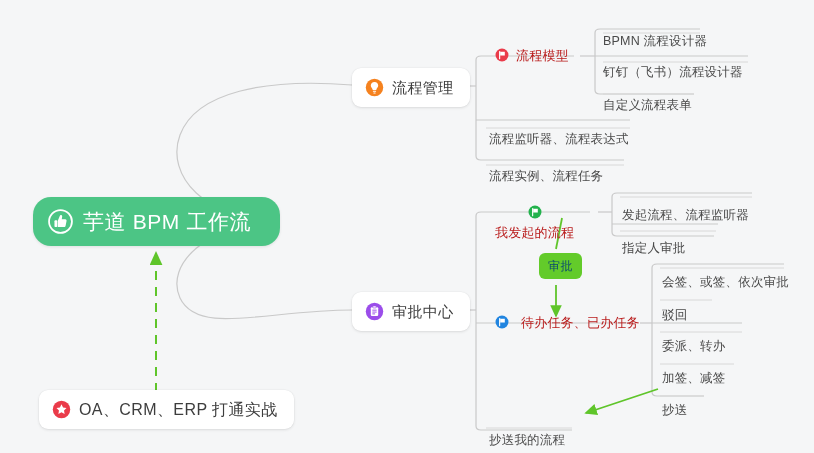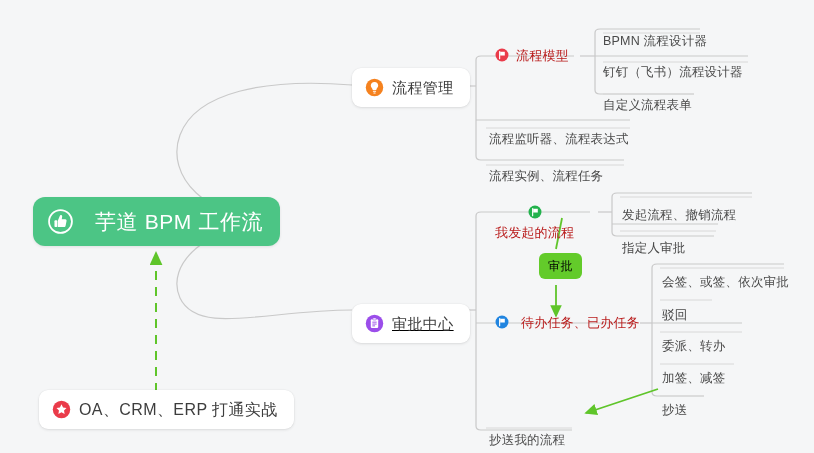--- a/index.html
+++ b/index.html
@@ -26,22 +26,22 @@
   }
   .card .label{
     font-size:15px;color:#3d3d3d;letter-spacing:.4px;line-height:1;
   }
 
   
   .root{
     position:absolute;
     left:33px;top:197px;width:247px;height:49px;
     background:#4cc585;
-    border-radius:12px;
-    display:flex;align-items:center;gap:22px;
+    border-radius:18px;
+    display:flex;align-items:center;gap:10px;
     padding-left:15px;
     box-sizing:border-box;
     box-shadow:0 1px 3px rgba(0,0,0,.09);
   }
   .root .label{
     color:#ffffff;font-size:21px;letter-spacing:.6px;line-height:1;
   }
 
   
   .leaf{
@@ -51,21 +51,21 @@
     white-space:nowrap;
     line-height:1;
     letter-spacing:.2px;
     margin-top:20px;
   }
 
   
   .tag{
     position:absolute;
     background:#63cb2a;
-    color:#000000;
+    color:#0c4a6e;
     font-size:12px;
     border-radius:6px;
     padding:7px 9px;
     line-height:1;
     white-space:nowrap;
     letter-spacing:.5px;
   }
 
   
   .ico{display:inline-flex;flex:0 0 auto;align-items:center;justify-content:center;}
@@ -182,21 +182,21 @@
     <span class="label">流程模型</span>
   </div>
 
   <div class="leaf" style="left:603px;top:15px;">BPMN 流程设计器</div>
   <div class="leaf" style="left:603px;top:46px;">钉钉（飞书）流程设计器</div>
   <div class="leaf" style="left:603px;top:79px;">自定义流程表单</div>
 
   <div class="leaf" style="left:489px;top:113px;">流程监听器、流程表达式</div>
   <div class="leaf" style="left:489px;top:150px;">流程实例、流程任务</div>
 
-  <div class="card" style="left:352px;top:304px;text-decoration:underline;">
+  <div class="card" style="left:352px;top:292px;">
     <span class="ico ico-md">
       <svg viewBox="0 0 20 20" width="19" height="19">
         <circle cx="10" cy="10" r="9.2" fill="#9b4dea"></circle>
         <rect x="6.1" y="5.4" width="7.8" height="9.4" rx="1.2" fill="#ffffff"></rect>
         <rect x="8.1" y="4.1" width="3.8" height="2.2" rx="1.0" fill="#ffffff" stroke="#9b4dea" stroke-width=".7"></rect>
         <path d="M7.7 8.6 L12.3 8.6 M7.7 10.6 L12.3 10.6 M7.7 12.5 L10.6 12.5" stroke="#9b4dea" stroke-width="1"></path>
       </svg>
     </span>
     <span class="label">审批中心</span>
   </div>
@@ -205,21 +205,21 @@
     <span class="ico ico-sm">
       <svg viewBox="0 0 16 16" width="14" height="14">
         <circle cx="8" cy="8" r="7.4" fill="#22b24c"></circle>
         <path d="M5.3 4.0 L5.3 12.2" stroke="#ffffff" stroke-width="1.3" stroke-linecap="round"></path>
         <path d="M5.9 4.3 L11.2 4.3 L11.2 8.6 L5.9 8.6 Z" fill="#ffffff"></path>
       </svg>
     </span>
     <span class="label">我发起的流程</span>
   </div>
 
-  <div class="leaf" style="left:622px;top:189px;">发起流程、撤销流程</div>
+  <div class="leaf" style="left:622px;top:189px;">发起流程、流程监听器</div>
   <div class="leaf" style="left:622px;top:222px;">指定人审批</div>
 
   <div class="tag" style="left:539px;top:253px;">审批</div>
 
   <div class="flagwrap" style="left:495px;top:315px;gap:12px;">
     <span class="ico ico-sm">
       <svg viewBox="0 0 16 16" width="14" height="14">
         <circle cx="8" cy="8" r="7.4" fill="#2185e0"></circle>
         <path d="M5.3 4.0 L5.3 12.2" stroke="#ffffff" stroke-width="1.3" stroke-linecap="round"></path>
         <path d="M5.9 4.3 L11.2 4.3 L11.2 8.6 L5.9 8.6 Z" fill="#ffffff"></path>

